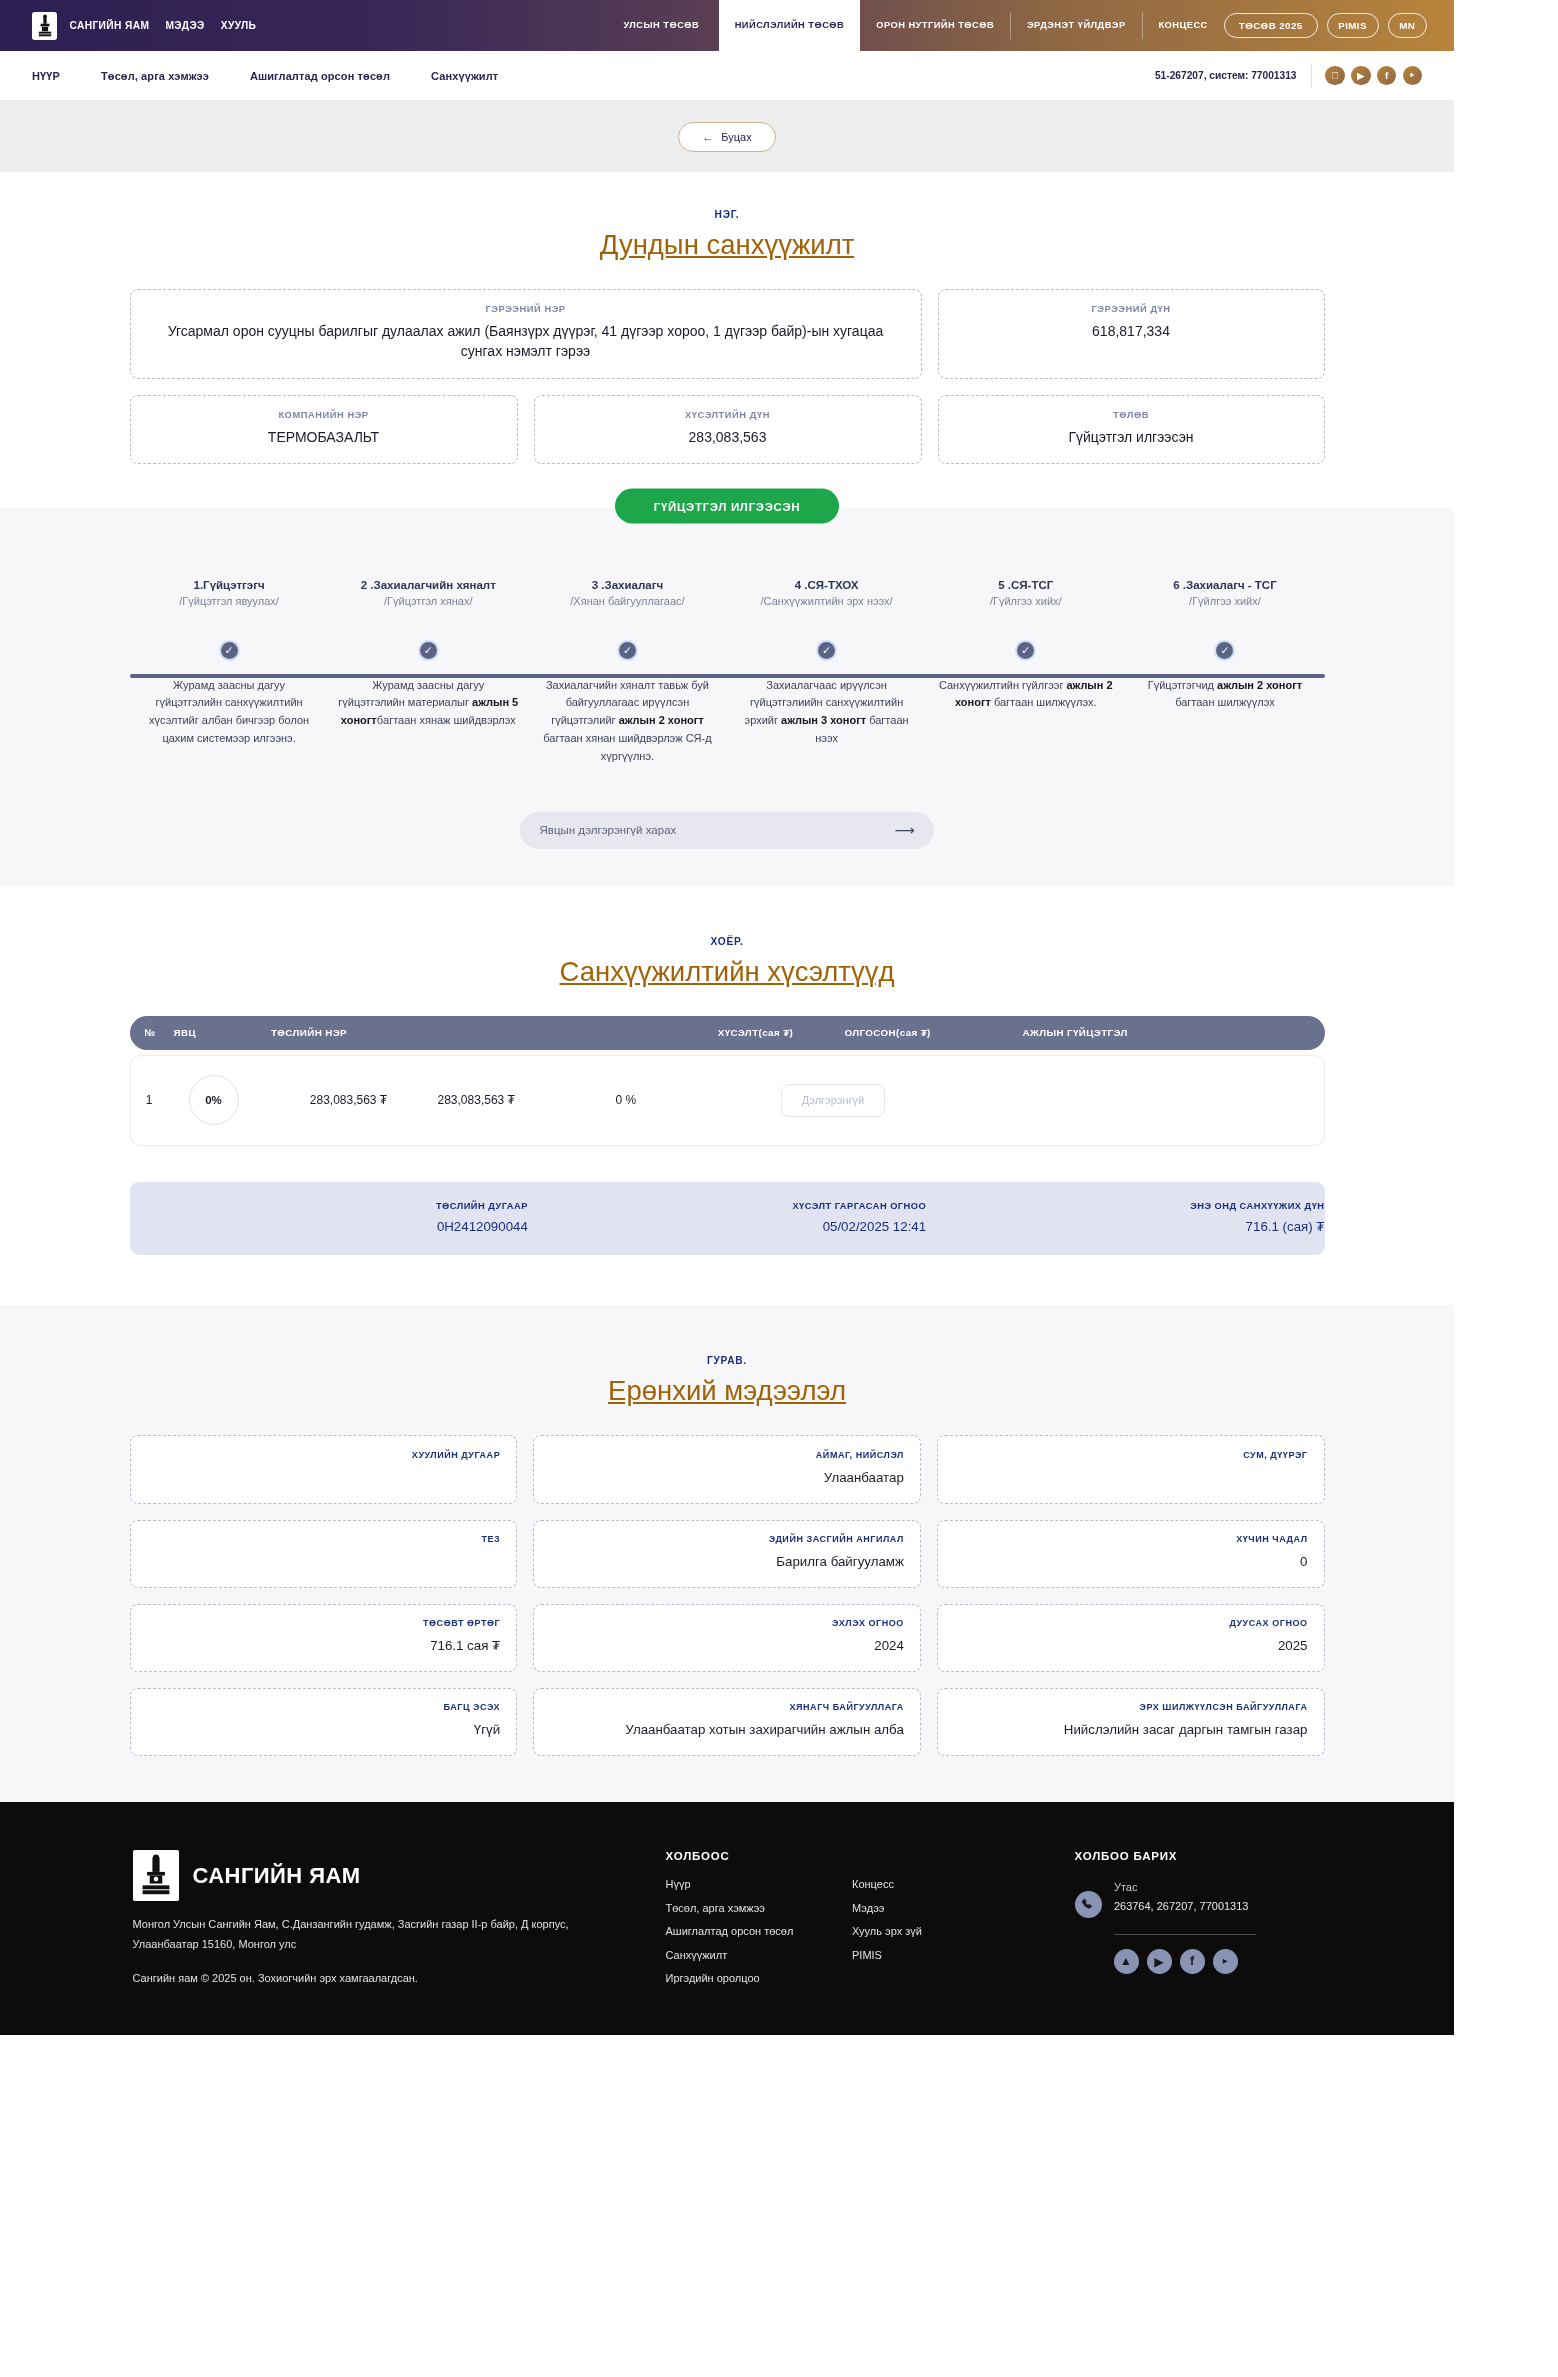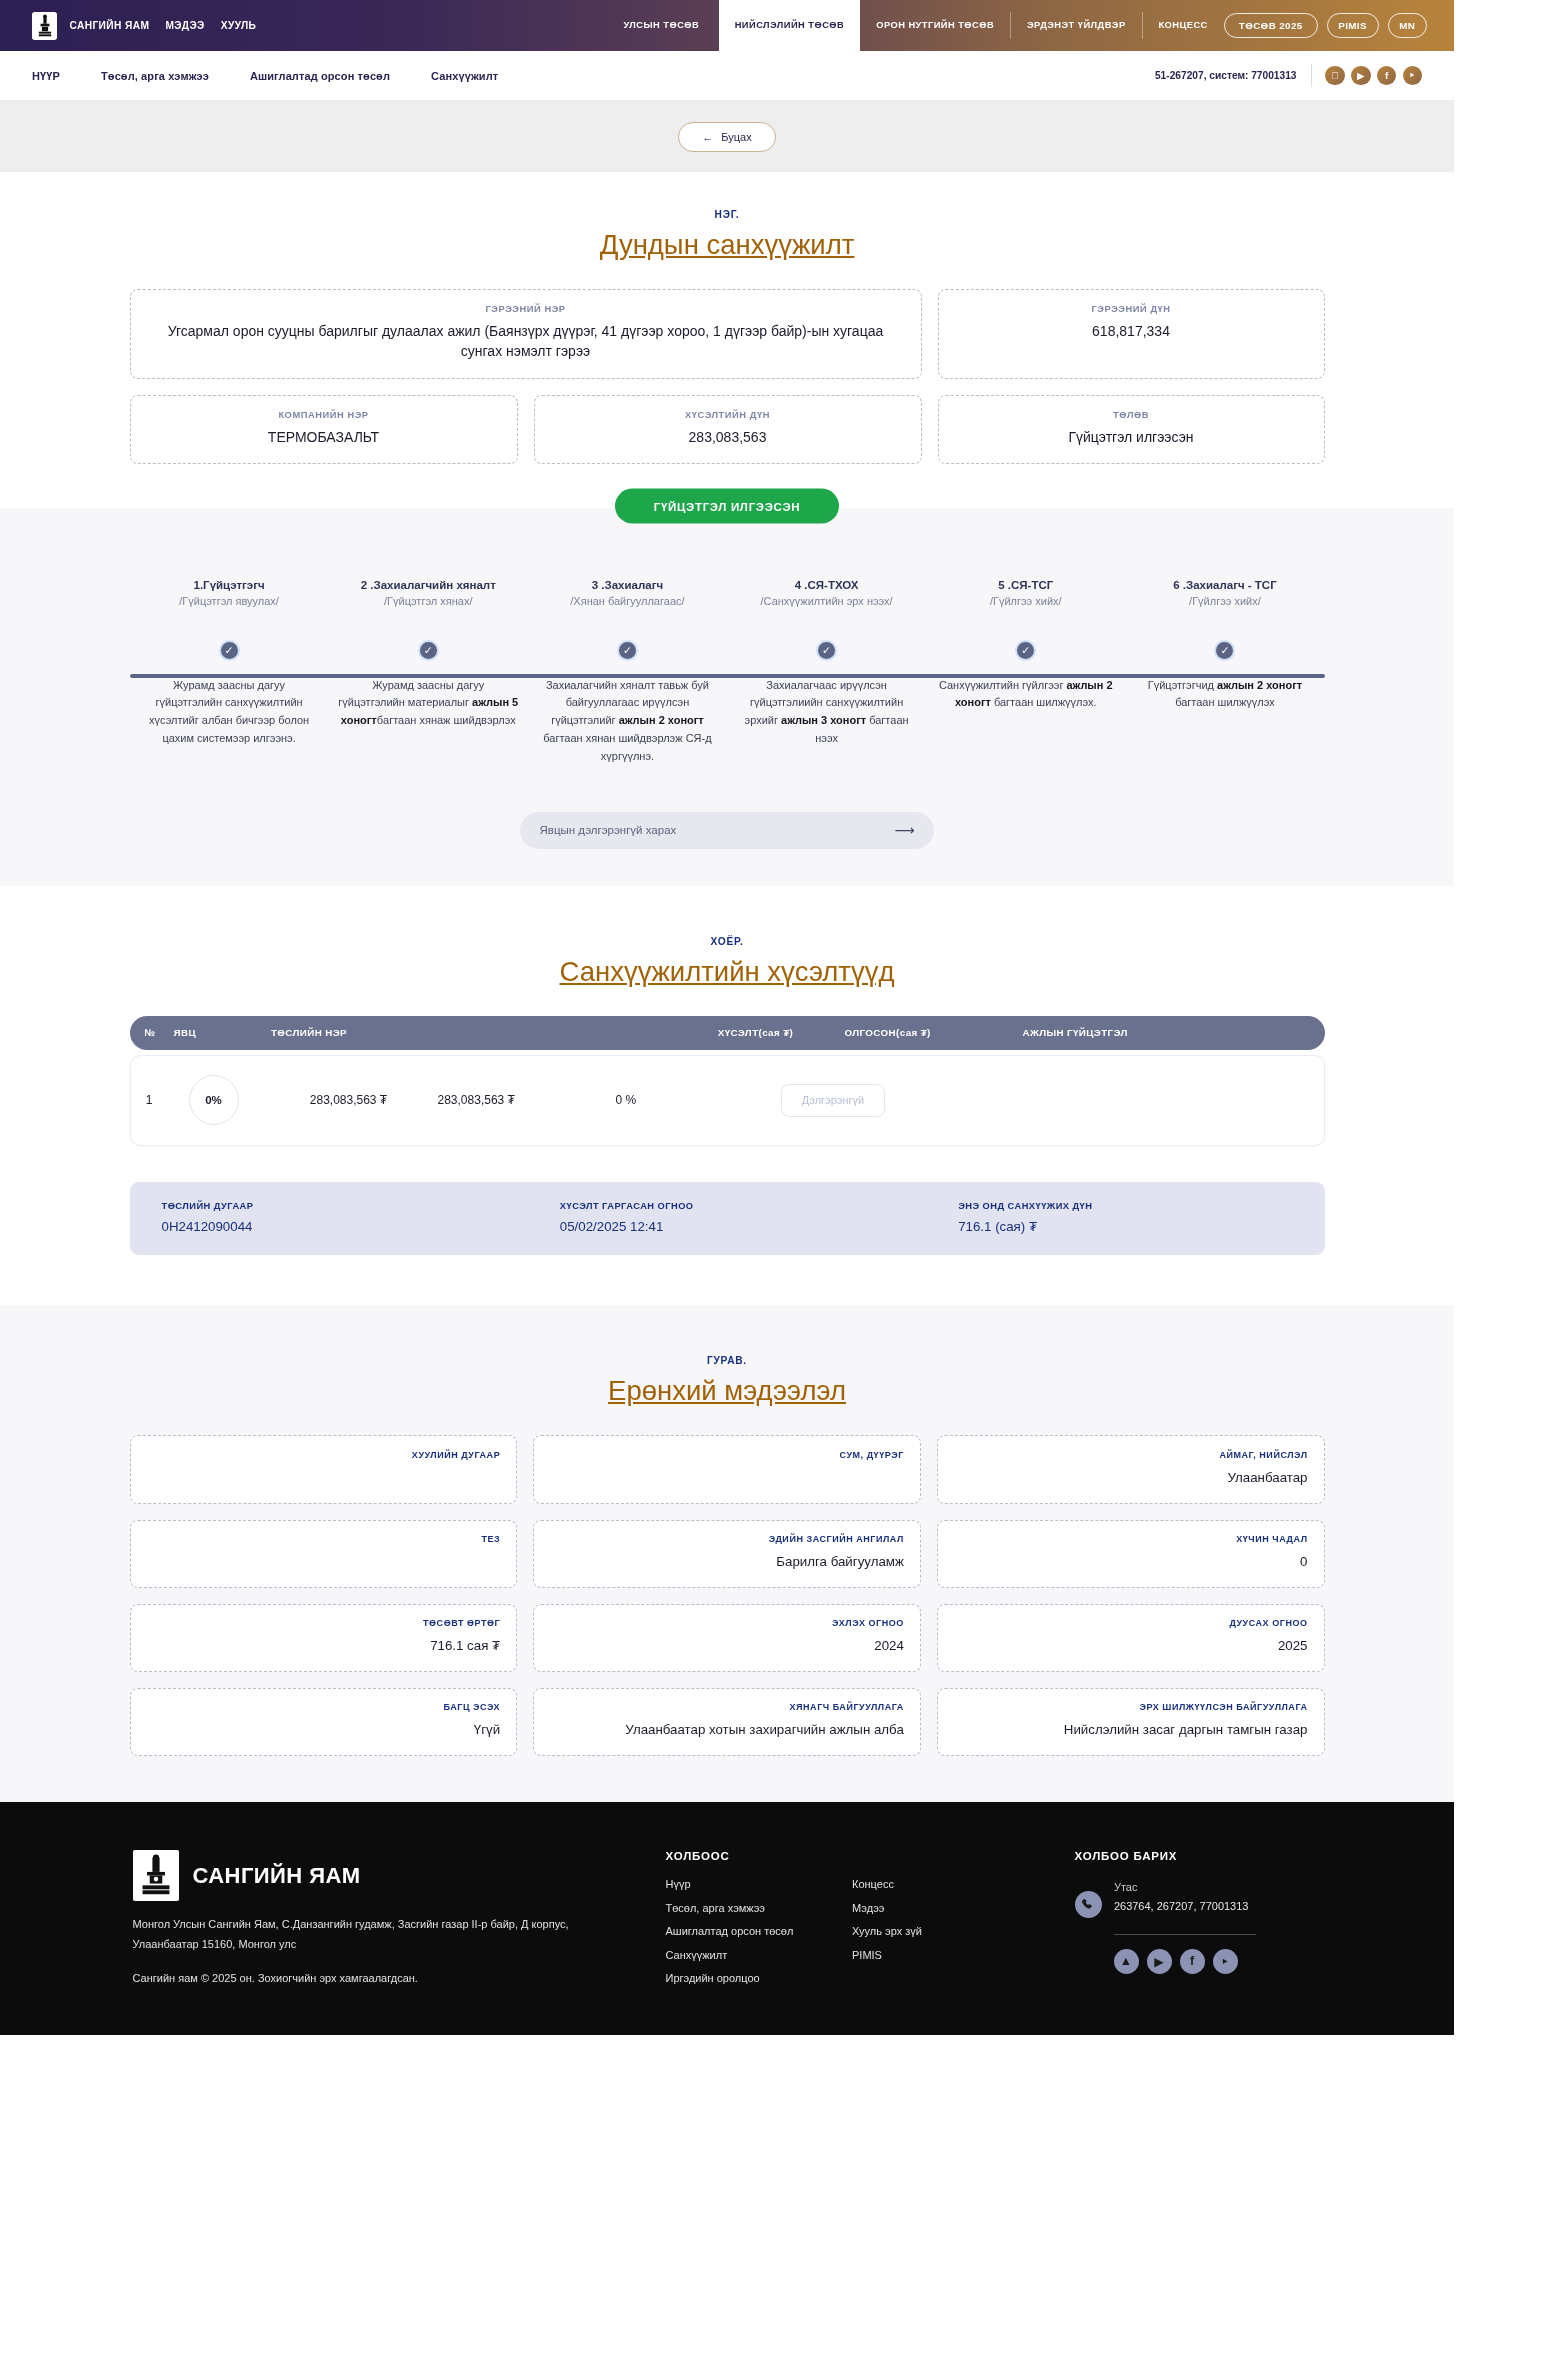--- a/index.html
+++ b/index.html
@@ -163,21 +163,21 @@
   .cellval  { font-size: 12px; color: #1b1b2c; }
   .det-btn {
     background: #fff; border: 0.9px solid #e4e6ef; border-radius: 8px;
     padding: 9.8px 19.5px; font-size: 11px; color: #b7bdd4; cursor: pointer;
   }
 
   .sumbar {
     width: 1195px; margin: 36px auto 0; background: #e2e3f0; border-radius: 9px;
     display: flex; padding: 19.5px 0 21px;
   }
-  .sumbar .cell { flex: 1; text-align: left; margin-left: 32px; }
+  .sumbar .cell { flex: 1; text-align: right; margin-left: 32px; }
   .sumbar .lbl { font-size: 9.3px; font-weight: 700; letter-spacing: .05em; color: #18307c; text-transform: uppercase; }
   .sumbar .val { font-size: 13.3px; color: #18307c; margin-top: 8px; }
 
   
   .gcard {
     border: 0.9px dashed #b9bccb; border-radius: 8px; background: #fff;
     padding: 13.3px 16px 15px; text-align: right; flex: 1; min-height: 57px;
   }
   .gcard .lbl {
     font-size: 9px; font-weight: 700; letter-spacing: .06em; color: #18307c; text-transform: uppercase;
@@ -448,26 +448,26 @@
     <div class="eyebrow">ГУРАВ.</div>
     <div class="sec-title">Ерөнхий мэдээлэл</div>
 
     <div class="wrap">
       <div class="row">
         <div class="gcard">
           <div class="lbl">ХУУЛИЙН ДУГААР</div>
           <div class="val"></div>
         </div>
         <div class="gcard">
+          <div class="lbl">АЙМАГ, НИЙСЛЭЛ</div>
+          <div class="val">Улаанбаатар</div>
+        </div>
+        <div class="gcard">
           <div class="lbl">СУМ, ДҮҮРЭГ</div>
           <div class="val"></div>
-        </div>
-        <div class="gcard">
-          <div class="lbl">АЙМАГ, НИЙСЛЭЛ</div>
-          <div class="val">Улаанбаатар</div>
         </div>
       </div>
       <div class="row">
         <div class="gcard">
           <div class="lbl">ТЕЗ</div>
           <div class="val"></div>
         </div>
         <div class="gcard">
           <div class="lbl">ЭДИЙН ЗАСГИЙН АНГИЛАЛ</div>
           <div class="val">Барилга байгууламж</div>

